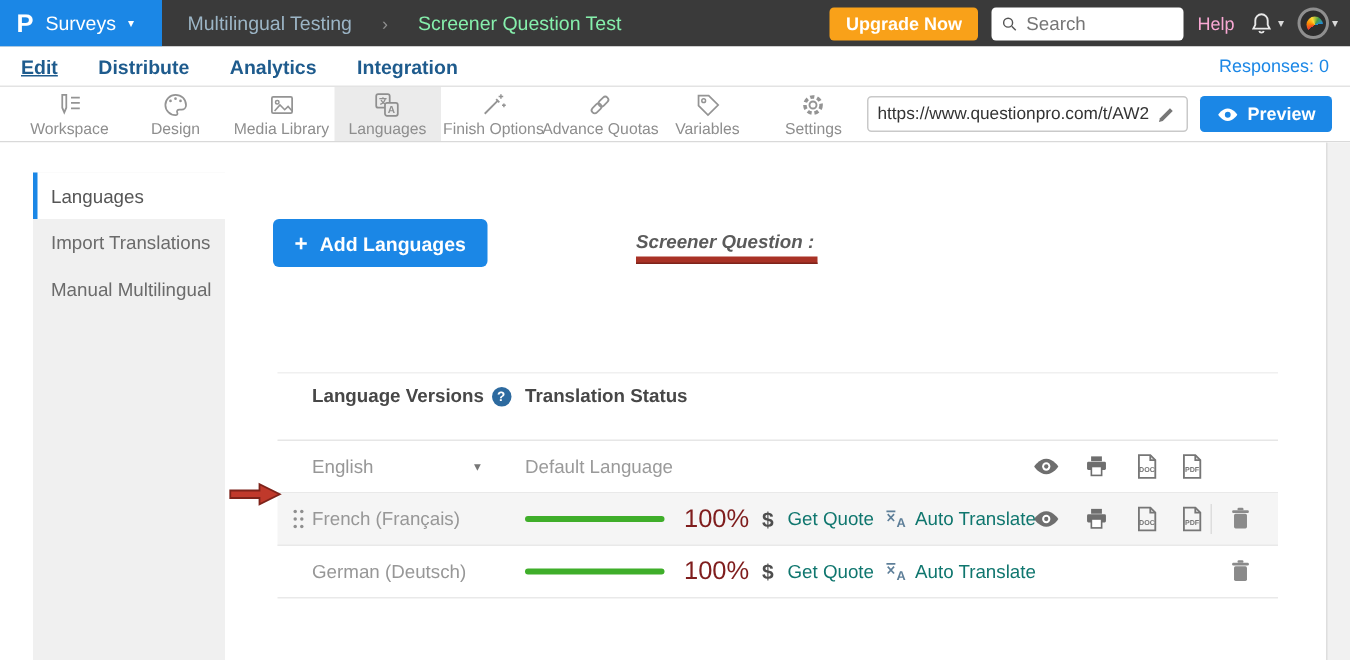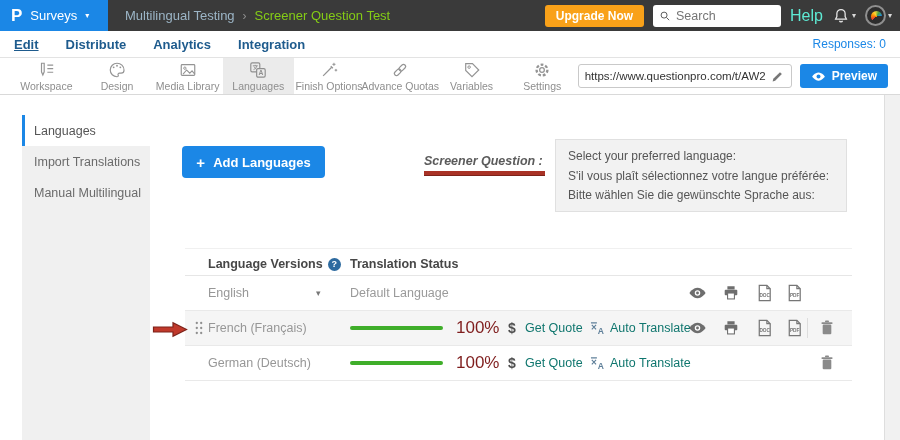--- a/index.html
+++ b/index.html
@@ -5,29 +5,29 @@
   * { margin:0; padding:0; box-sizing:border-box; }
   html,body { width:900px; height:440px; }
   body { font-family:"Liberation Sans", sans-serif; background:#fff; position:relative; overflow:hidden; }
 
   
   .topbar { position:absolute; top:0; left:0; right:0; height:31px; background:#3a3a3a; display:flex; align-items:center; }
   .logo-area { width:108px; height:31px; background:#1b87e6; display:flex; align-items:center; gap:8px; padding-left:11px; color:#fff; cursor:pointer; }
   .logo-letter { font-weight:800; font-size:17px; line-height:1; }
   .product-label { font-size:13px;text-align:right; }
   .caret { font-size:8px; color:inherit; line-height:1; }
-  .breadcrumb { display:flex; gap:8px; margin-left:17px; font-size:13px; align-items:center; }
+  .breadcrumb { display:flex; gap:20px; margin-left:17px; font-size:13px; align-items:center; }
   .bc-parent { color:#9cb5c6; }
   .bc-sep { color:#8f8f8f; font-size:12px; }
-  .bc-current { color:#84cc16; }
+  .bc-current { color:#86efac; }
   .top-right { margin-left:auto; display:flex; align-items:center; gap:9px; padding-right:8px; }
   .upgrade-btn { background:#f9a119; color:#fff; font-size:12px; font-weight:bold; padding:4px 11px; border-radius:3px; border:none; cursor:pointer; font-family:inherit; }
   .search-box { background:#fff; border-radius:3px; height:22px; width:128px; display:flex; align-items:center; padding:0 6px; gap:5px; }
   .search-box input { border:none; outline:none; width:100%; font-size:12.5px; color:#333; font-family:inherit; }
-  .help-label { color:#5eead4; font-size:16px; cursor:pointer; }
+  .help-label { color:#f9a8d4; font-size:12px; cursor:pointer; }
   .iconbtn { display:flex; align-items:center; gap:2px; color:#d9d9d9; cursor:pointer; }
   .avatar { width:21px; height:21px; border-radius:50%; border:2px solid #8f8f8f; background:#2d2d2d; position:relative; overflow:hidden; }
   .avatar-arc { position:absolute; left:4px; top:4px; width:11px; height:11px; border-radius:50%;
     background:conic-gradient(from 230deg, #e53935, #fb8c00, #fdd835, #43a047, #1e88e5 60%, rgba(0,0,0,0) 60%); }
 
   
   .tabbar { position:absolute; top:31px; left:0; right:0; height:27px; background:#fff; border-bottom:1px solid #e3e3e3; display:flex; align-items:center; padding:0 14px; gap:27px; }
   .tab { font-size:13px; color:#1e5b8d; font-weight:bold; cursor:pointer; }
   .tab.active { text-decoration:underline; }
   .responses { margin-left:auto; color:#1b87e6; font-size:12px; }
@@ -52,21 +52,21 @@
 
   .main { position:absolute; left:150px; top:0; right:16px; bottom:0; }
   .add-btn { position:absolute; left:32px; top:51px; width:143px; height:32px; background:#1b87e6; color:#fff; border:none; border-radius:4px; font-size:13px; font-weight:bold; display:flex; align-items:center; justify-content:center; gap:8px; cursor:pointer; font-family:inherit; }
   .add-plus { font-size:15px; font-weight:bold; }
   .screener-label { position:absolute; left:274px; top:59px; font-size:12.5px; font-weight:bold; color:#5b5b5b;font-style:italic; }
   .screener-underline { position:absolute; left:274px; top:76px; width:121px; height:5px; background:#a93226; border-bottom:1px solid #7e231a; }
   .screener-box { position:absolute; left:405px; top:44px; width:292px; height:73px; background:#f2f2f2; border:1px solid #e0e0e0; padding:9px 12px; display:flex; flex-direction:column; justify-content:space-between; }
   .screener-line { font-size:12px; color:#555; }
 
   .table { position:absolute; left:35px; top:153px; width:667px; }
-  .t-header { position:relative; height:28px; border-top:1px solid #f0f0f0; border-bottom:1px solid #e6e6e6; }
+  .t-header { position:relative; height:46px; border-top:1px solid #f0f0f0; border-bottom:1px solid #e6e6e6; }
   .th { position:absolute; top:8px; font-size:12.5px; font-weight:bold; color:#474747; display:flex; gap:5px; align-items:center; }
   .help-badge { width:13px; height:13px; border-radius:50%; background:#2d6a9f; color:#fff; font-size:9px; font-weight:bold; display:flex; align-items:center; justify-content:center; cursor:pointer; }
   .t-row { position:relative; height:35px; border-bottom:1px solid #e9e9e9; }
   .t-row.highlight { background:#f5f5f5; }
   .cell { position:absolute; top:50%; transform:translateY(-50%); }
   .lang-text { font-size:12.5px; color:#979797; }
   .status-text { font-size:12.5px; color:#9a9a9a; }
   .dd-caret { color:#777; font-size:9px; cursor:pointer; }
   .bar { width:93px; height:4px; background:#3fae2a; border-radius:2px; }
   .pct { font-size:17px; color:#7f1d1d; }
@@ -319,25 +319,20 @@
   </div>
 
   <div class="main">
     <button class="add-btn">
       <span class="add-plus">+</span>
       <span>Add Languages</span>
     </button>
 
     <div class="screener-label">Screener Question :</div>
     <div class="screener-underline"></div>
-    <div class="screener-box">
-      <div class="screener-line">Select your preferred language:</div>
-      <div class="screener-line">S'il vous plaît sélectionnez votre langue préférée:</div>
-      <div class="screener-line">Bitte wählen Sie die gewünschte Sprache aus:</div>
-    </div>
 
     <div class="table">
       <div class="t-header">
         <div class="th" style="left:23px">
           <span>Language Versions</span>
           <span class="help-badge">?</span>
         </div>
         <div class="th" style="left:165px">
           <span>Translation Status</span>
         </div>

